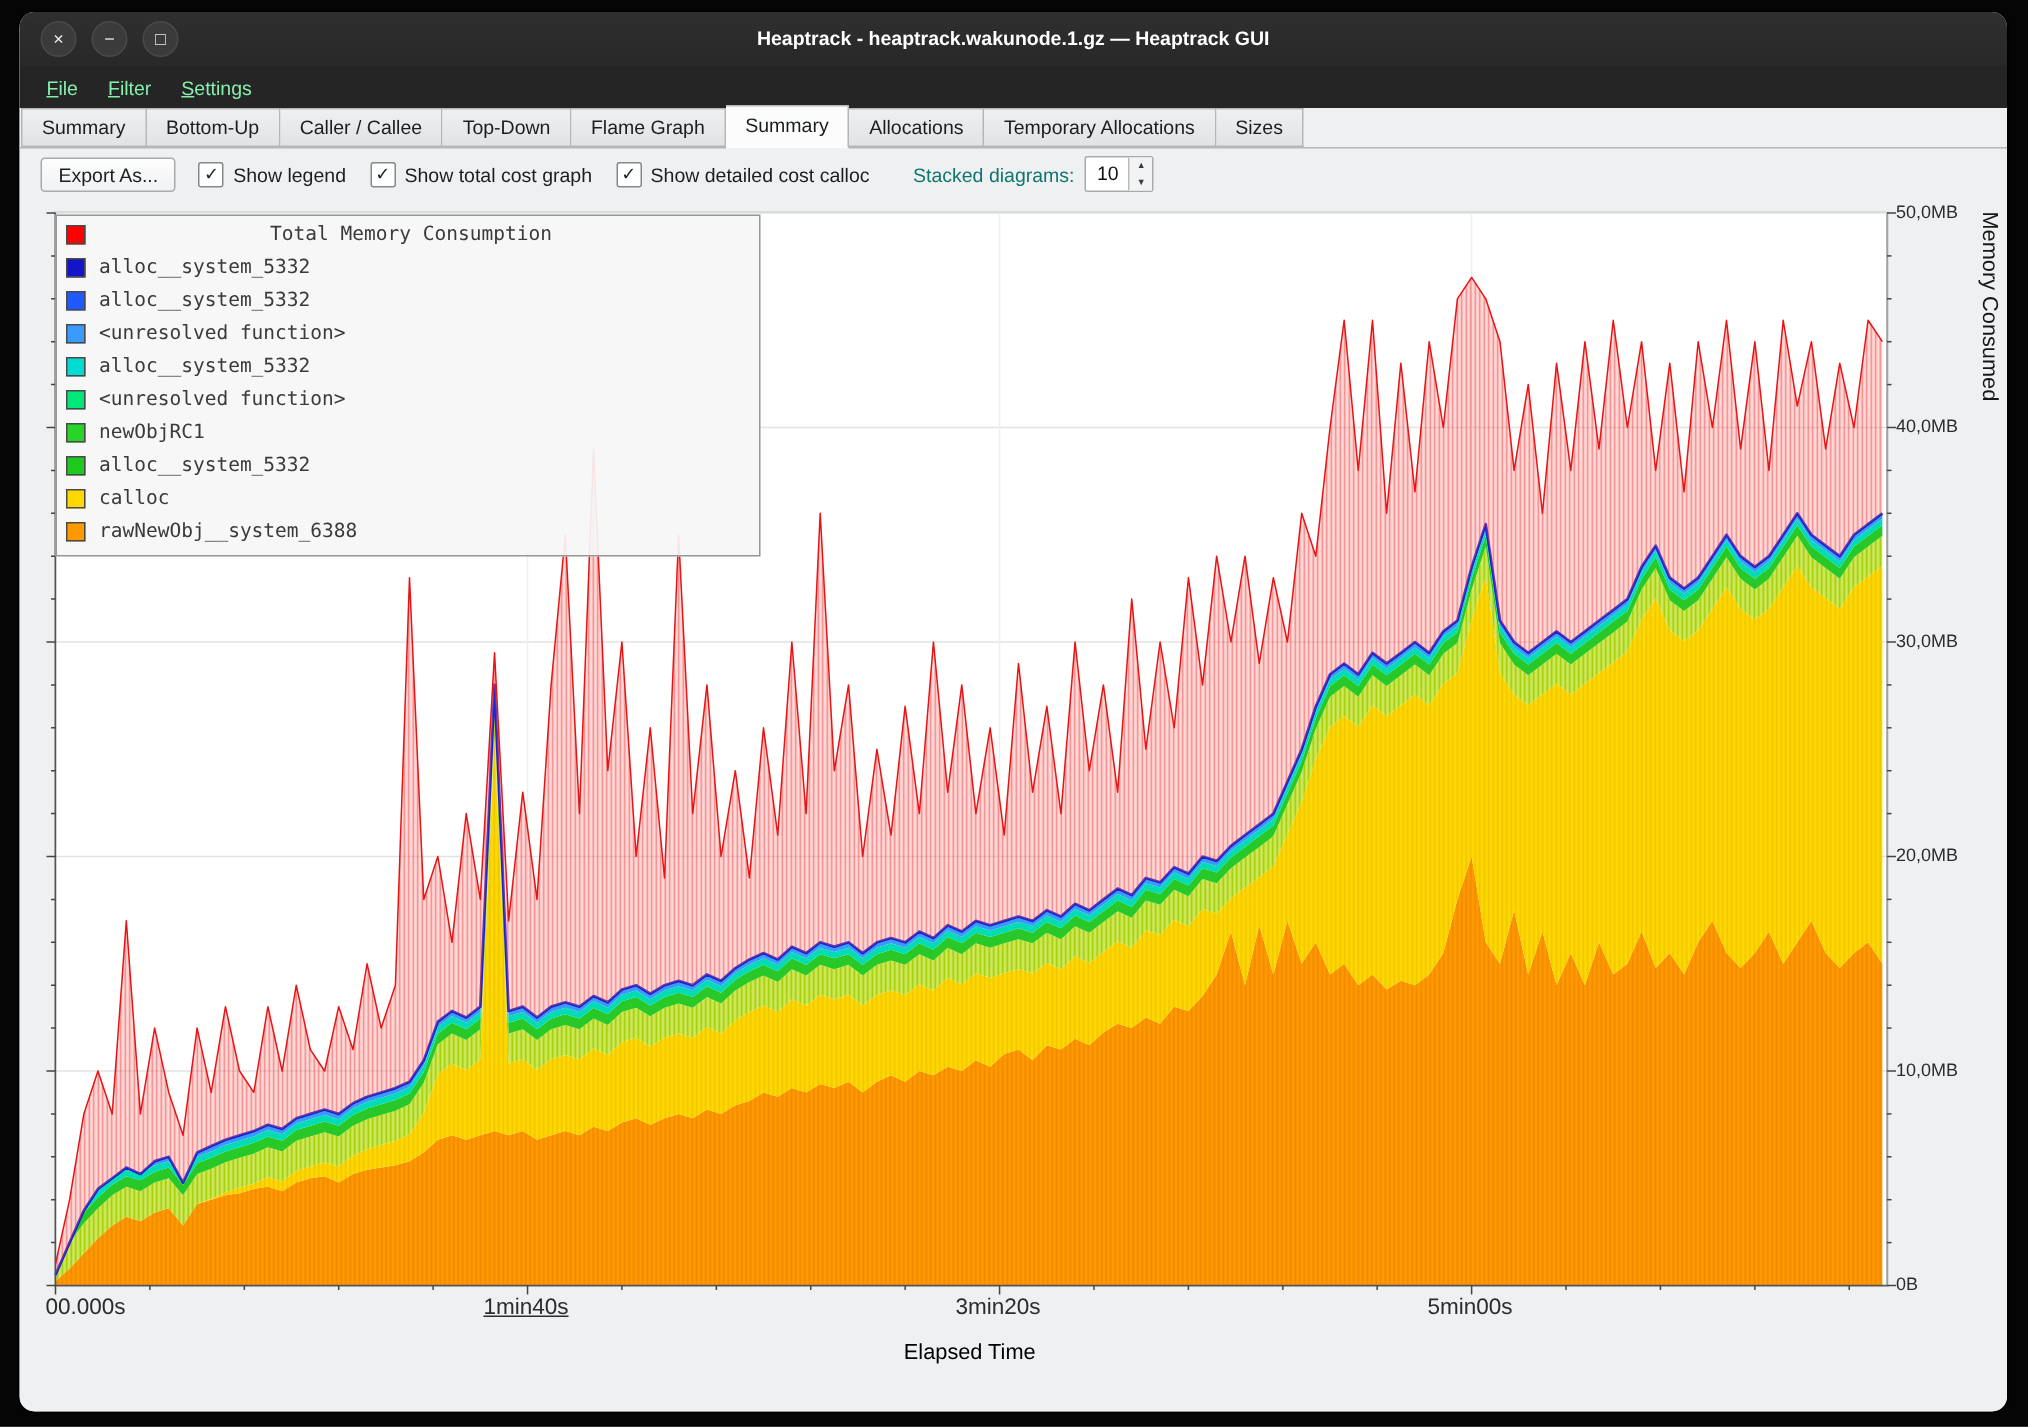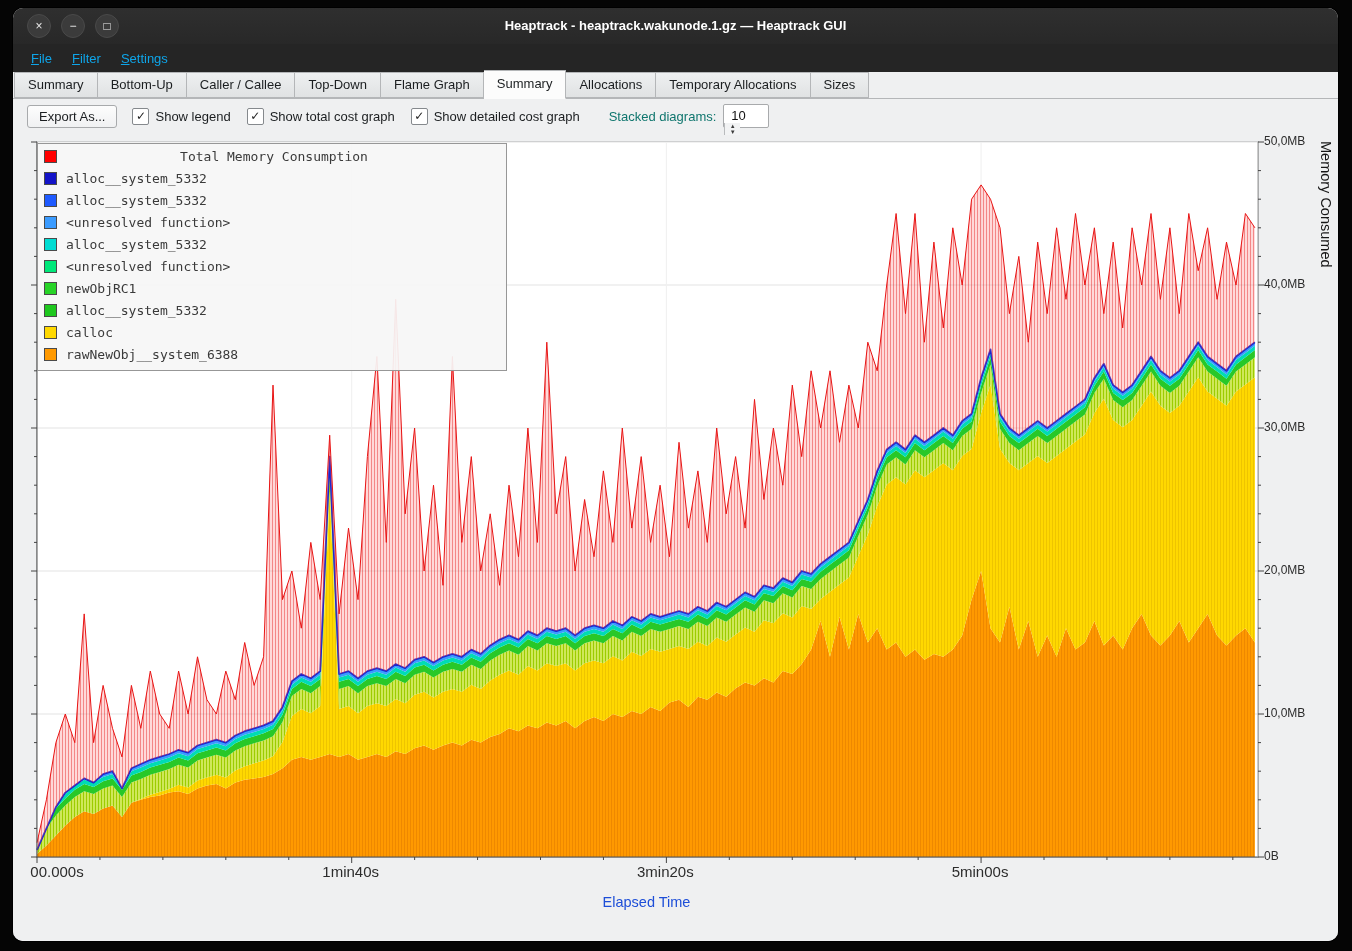--- a/index.html
+++ b/index.html
@@ -9,61 +9,61 @@
     overflow:hidden;background:#eff0f1;box-shadow:0 0 0 1px #000;}
   
   .titlebar{position:relative;height:36px;background:linear-gradient(#2f2f2f,#282828);}
   .winbtns{position:absolute;left:14px;top:6px;display:flex;gap:10px;}
   .winbtn{width:24px;height:24px;border-radius:50%;background:#3b3b3b;border:1px solid #4a4a4a;
     box-sizing:border-box;color:#e8e8e8;display:flex;align-items:center;justify-content:center;
     font-size:12px;line-height:1;cursor:default;}
   .title{text-align:center;line-height:36px;color:#ffffff;font-size:13px;font-weight:bold;}
   
   .menubar{height:28px;background:#252525;display:flex;align-items:center;padding-left:8px;}
-  .menu-item{padding:4px 10px;color:#0ea5e9;font-size:13px;cursor:default;}
+  .menu-item{padding:4px 10px;color:#86efac;font-size:13px;cursor:default;}
   .menu-item u{text-decoration:underline;}
   
   .content{position:relative;width:1325px;height:869px;background:#eff0f1;}
   
   .tabbar{position:absolute;top:0;left:0;right:0;height:27px;display:flex;align-items:flex-end;
     border-bottom:1px solid #b4b6b8;padding-left:1px;box-sizing:border-box;}
   .tab{height:24px;line-height:24px;padding:0 13px;background:linear-gradient(#eef0f1,#e0e2e3);
     border:1px solid #b4b6b8;border-left-width:0;font-size:13px;color:#1b1e20;cursor:default;white-space:nowrap;}
   .tab:first-child{border-left-width:1px;margin-top:36px;}
   .tab.active{background:#fcfcfc;height:27px;line-height:26px;margin-bottom:-1px;border-bottom:1px solid #fcfcfc;}
   
   .toolbar{position:absolute;top:29px;left:0;right:0;height:30px;display:flex;align-items:center;
     padding-left:14px;gap:15px;}
   .btn{font-family:inherit;font-size:13px;color:#1b1e20;background:linear-gradient(#fdfdfd,#f0f1f2);
     border:1px solid #a8aaac;border-radius:3px;padding:3px 11px;cursor:default;}
   .cb{display:inline-flex;align-items:center;gap:6px;font-size:13px;color:#1b1e20;cursor:default;}
   .cb .box{width:15px;height:15px;border:1px solid #85898d;border-radius:2px;background:#fff;
     display:flex;align-items:center;justify-content:center;font-size:12px;font-weight:bold;color:#222;line-height:1;}
   .spin-label{font-size:13px;color:#0f766e;margin-left:14px;}
   .spinbox{display:inline-flex;width:46px;height:24px;border:1px solid #a8aaac;border-radius:2px;
-    background:#fff;box-sizing:border-box;margin-left:-8px;flex-direction:column;}
+    background:#fff;box-sizing:border-box;margin-left:-8px;}
   .spinval{flex:1;font-size:13px;color:#111;padding:3px 0 0 7px;}
   .spinbtns{width:15px;display:flex;flex-direction:column;border-left:1px solid #b9bbbd;background:#f2f3f4;}
   .spinbtn{flex:1;display:flex;align-items:center;justify-content:center;font-size:6px;color:#3a3a3a;cursor:default;}
   
   .plot{position:absolute;left:23px;top:69px;width:1221px;height:715px;background:#ffffff;
     border:1px solid #bcbec0;box-sizing:content-box;}
   .plot svg{position:absolute;left:0;top:0;overflow:visible;}
   .legend{position:absolute;left:0;top:1px;width:468px;background:rgba(246,246,246,0.93);
     border:1px solid #979797;font-family:"DejaVu Sans Mono","Liberation Mono",monospace;
     font-size:13px;color:#3a3a3a;padding:2px 0 5px;z-index:5;}
   .legend-title-row{position:relative;height:21px;display:flex;align-items:center;padding:0 6px;}
   .legend-title{position:absolute;left:4px;right:0;text-align:center;}
   .legend-row{display:flex;align-items:center;height:22px;padding:0 6px;gap:9px;}
   .swatch{width:13px;height:13px;border:1px solid #4a4a4a;flex:0 0 13px;box-sizing:border-box;}
   .yticks{position:absolute;left:1251px;top:69px;width:72px;height:715px;font-size:12px;color:#2c2c2c;}
   .yticks div{position:absolute;left:0;white-space:nowrap;}
   .xticks{position:absolute;left:23px;top:791px;width:1221px;height:16px;font-size:15px;color:#2c2c2c;}
   .xticks div{position:absolute;width:70px;text-align:center;white-space:nowrap;}
-  .xtitle{position:absolute;left:23px;top:822px;width:1221px;text-align:center;font-size:14.5px;color:#1d4ed8;}
+  .xtitle{position:absolute;left:23px;top:822px;width:1221px;text-align:center;font-size:14.5px;color:#000000;}
   .ytitle{position:absolute;left:1305px;top:69px;height:715px;display:flex;align-items:center;
     writing-mode:vertical-rl;font-size:14.5px;color:#161616;}
 </style>
 </head>
 <body>
 
 <div class="stage">
   <div class="window">
 
     <div class="titlebar">
@@ -106,21 +106,21 @@
             <label class="cb">
               <span class="box">✓</span>
               <span>Show legend</span>
             </label>
             <label class="cb">
               <span class="box">✓</span>
               <span>Show total cost graph</span>
             </label>
             <label class="cb">
               <span class="box">✓</span>
-              <span>Show detailed cost graph</span>
+              <span>Show detailed cost calloc</span>
             </label>
           </span>
         <span class="spin-label">Stacked diagrams:</span>
         <span class="spinbox">
           <span class="spinval">10</span>
           <span class="spinbtns">
             <span class="spinbtn">▲</span>
             <span class="spinbtn">▼</span>
           </span>
         </span>
@@ -288,21 +288,21 @@
       <div class="yticks" id="yticks">
           <div style="top: 708px;">0B</div>
           <div style="top: 565px;">10,0MB</div>
           <div style="top: 422px;">20,0MB</div>
           <div style="top: 279px;">30,0MB</div>
           <div style="top: 136px;">40,0MB</div>
           <div style="top: -7px;">50,0MB</div>
         </div>
       <div class="xticks" id="xticks">
           <div style="left: -14px;">00.000s</div>
-          <div style="left: 279.691px;">1min40s</div>
+          <div style="left: 279.691px; text-decoration: underline;">1min40s</div>
           <div style="left: 594.381px;">3min20s</div>
           <div style="left: 909.072px;">5min00s</div>
         </div>
       <div class="xtitle">Elapsed Time</div>
       <div class="ytitle">Memory Consumed</div>
     </div>
   </div>
 </div>
 
 </body></html>

